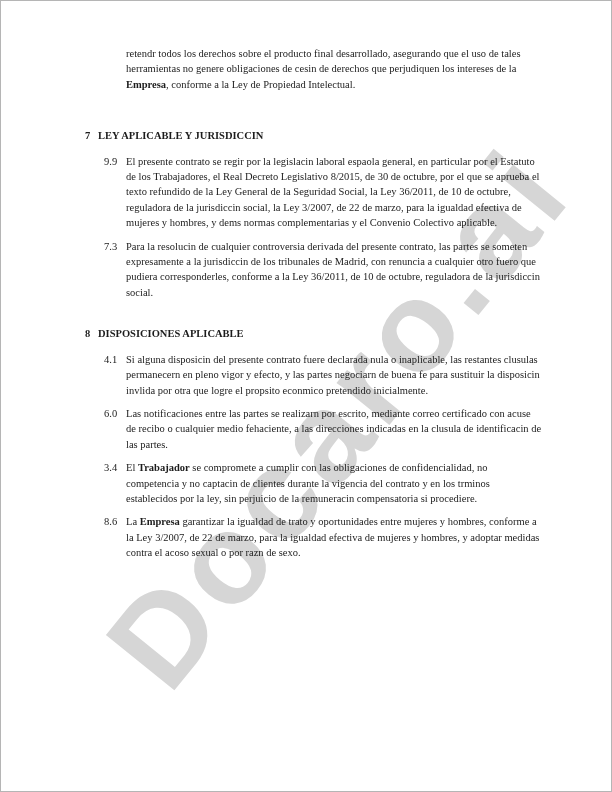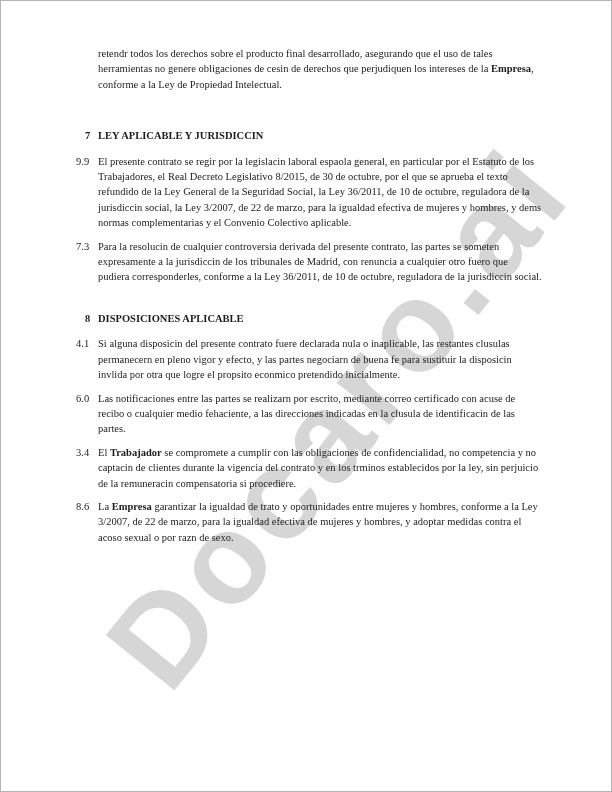--- a/index.html
+++ b/index.html
@@ -33,20 +33,21 @@
     position: absolute;
     left: 75px;
     top: 45px;
     width: 466px;
     z-index: 1;
   }
   .clause {
     display: grid;
     grid-template-columns: 22px 1fr;
     margin-bottom: 8px;
+    margin-left: 28px;
   }
   .heading {
     display: grid;
     grid-template-columns: 22px 1fr;
     font-weight: 700;
     margin-bottom: 10px;
   }
   .heading .num { padding-left: 9px; }
   .gap-a { margin-top: 36px; }
   .gap-b { margin-top: 26px; }

